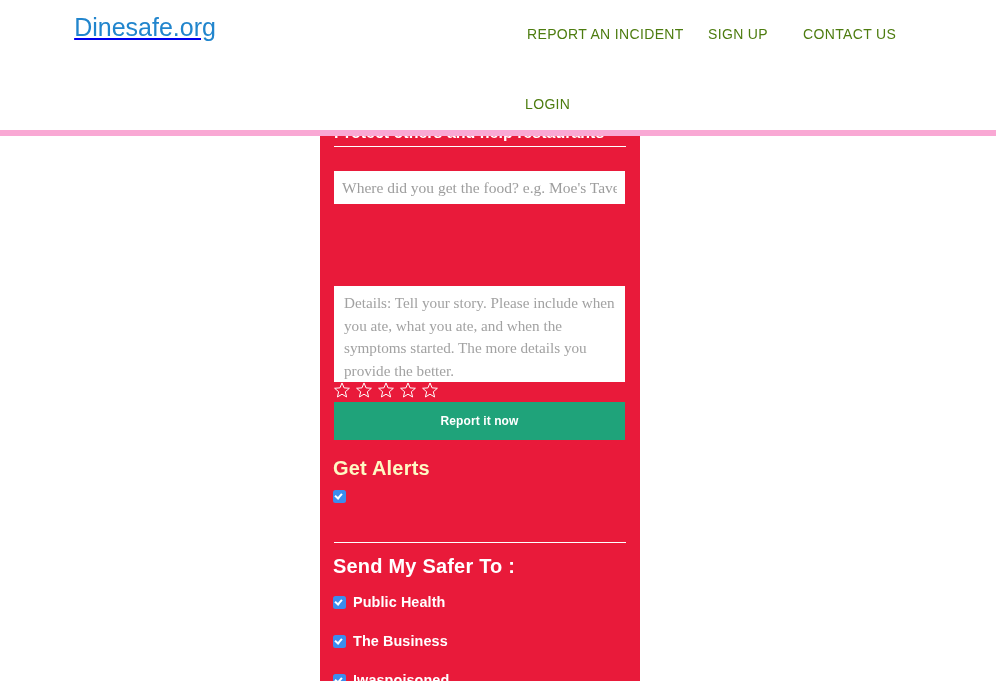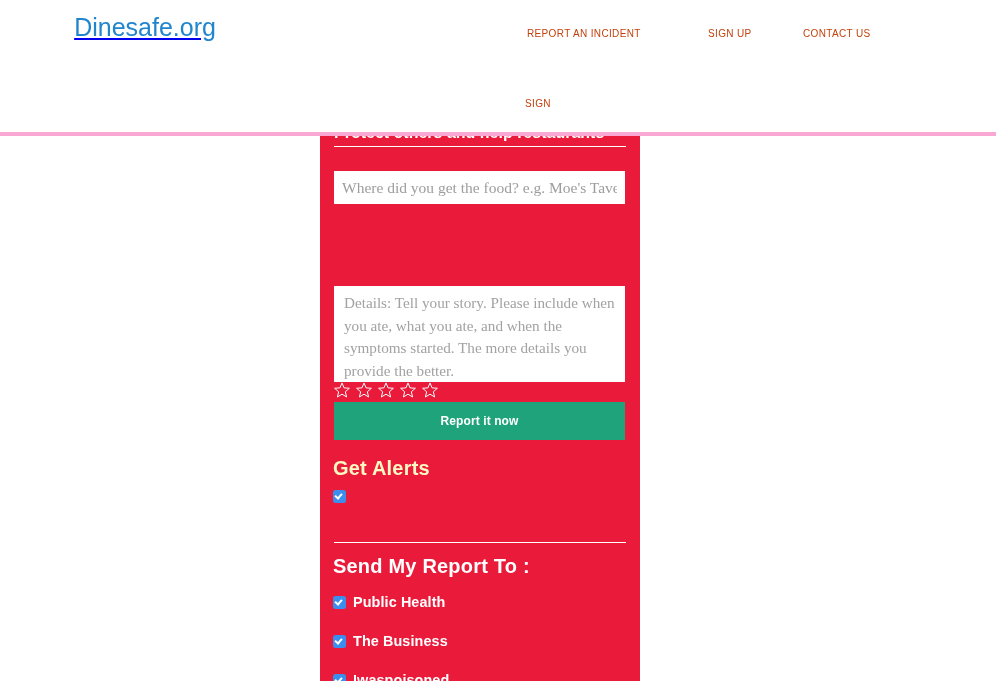--- a/index.html
+++ b/index.html
@@ -16,21 +16,21 @@
   }
 
   
   #site-header {
     position: absolute;
     left: 0;
     top: 0;
     width: 996px;
     height: 136px;
     background: #ffffff;
-    border-bottom: 4px solid #f9a8d4;
+    border-bottom: 6px solid #f9a8d4;
     box-sizing: border-box;
   }
   #brand-block {
     position: absolute;
     left: 0;
     top: 12px;
     width: 290px;
     text-align: center;
   }
   #brand-title {
@@ -43,23 +43,23 @@
   }
   #brand-tagline {
     display: block;
     font-size: 16.5px;
     line-height: 22px;
     color: #3b3b3b;
     margin-top: 1px;
   }
   .nav-link {
     position: absolute;
-    font-size: 10px;
+    font-size: 14px;
     line-height: 18px;
-    color: #c2410c;
+    color: #4d7c0f;
     letter-spacing: 0.35px;
     text-decoration: none;
     white-space: nowrap;
   }
   #nav-report   { left: 527px; top: 25px; }
   #nav-signup   { left: 708px; top: 25px; }
   #nav-contact  { left: 803px; top: 25px; }
   #nav-login    { left: 525px; top: 95px; }
 
   
@@ -271,21 +271,21 @@
   <a id="brand-block" href="#">
     <span id="brand-title">Dinesafe.org</span>
   </a>
 
   <a class="nav-link" id="nav-report" href="#">REPORT AN INCIDENT</a>
 
   <a class="nav-link" id="nav-signup" href="#">SIGN UP</a>
 
   <a class="nav-link" id="nav-contact" href="#">CONTACT US</a>
 
-  <a class="nav-link" id="nav-login" href="#">SIGN</a>
+  <a class="nav-link" id="nav-login" href="#">LOGIN</a>
 </div>
 
 <div id="report-panel">
 
   <div id="panel-heading-clip">
     <div id="panel-heading">Protect others and help restaurants</div>
   </div>
 
   <div class="panel-divider" id="divider-top"></div>
 
@@ -328,21 +328,21 @@
   <div id="alerts-row">
     <div class="cb-row wrap">
       <span class="cb-text">
         <span class="cbox"></span>
       </span>
     </div>
   </div>
 
   <div class="panel-divider" id="divider-alerts"></div>
 
-  <div id="send-title">Send My Report To :</div>
+  <div id="send-title">Send My Safer To :</div>
   <div id="send-list">
 
     <div class="cb-row">
       <span class="cbox"></span>
       <span>Public Health</span>
     </div>
 
     <div class="cb-row">
       <span class="cbox"></span>
       <span>The Business</span>

